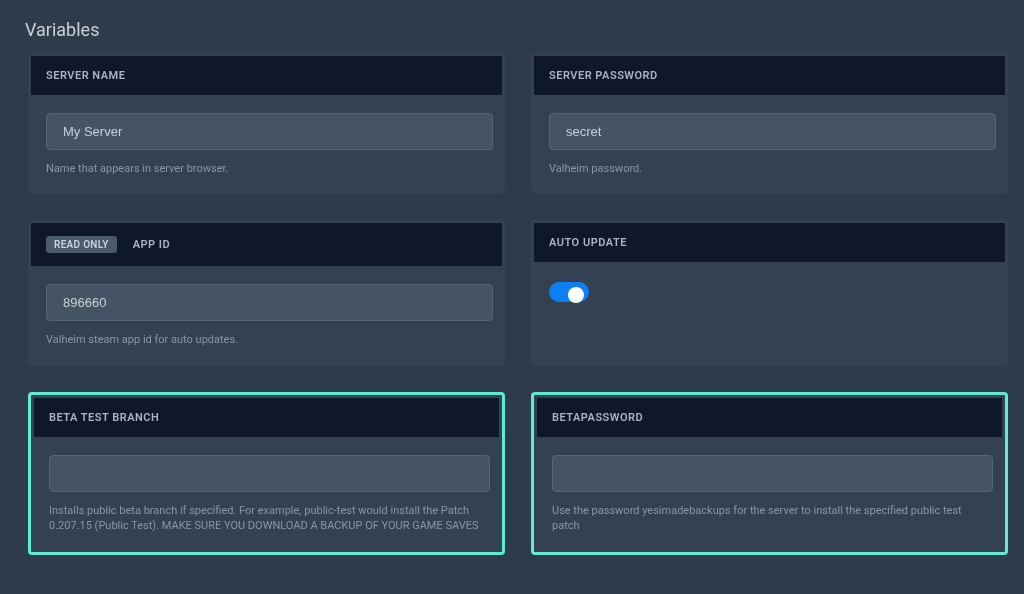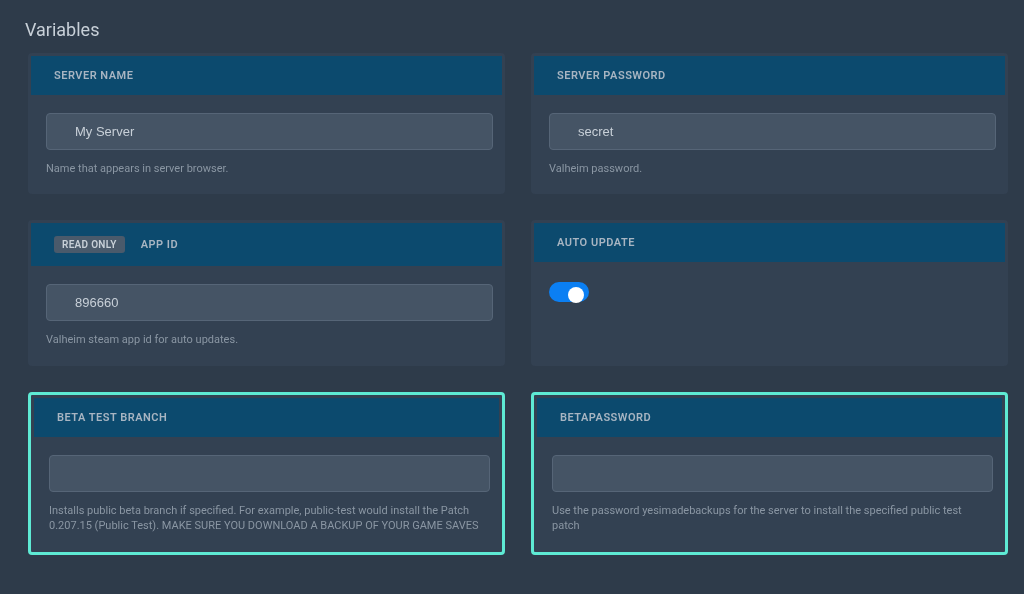--- a/index.html
+++ b/index.html
@@ -27,22 +27,22 @@
     }
     .variable-card {
       background-color: #334152;
       border-radius: 4px;
       padding: 0;
     }
     .variable-card.highlighted {
       border: 3px solid #5eead4;
     }
     .variable-header {
-      background-color: #0c4a6e;
-      padding: 10px 20px;
+      background-color: #0f172a;
+      padding: 10px 12px;
       display: flex;
       align-items: center;
       gap: 10px;
     }
     .variable-label {
       color: #a8b5c2;
       font-size: 11px;
       font-weight: 600;
       letter-spacing: 0.5px;
       text-transform: uppercase;
@@ -57,21 +57,21 @@
       letter-spacing: 0.3px;
     }
     .variable-body {
       padding: 12px;
     }
     .variable-input {
       width: 100%;
       background-color: #455465;
       border: 1px solid #566577;
       border-radius: 4px;
-      padding: 10px 28px;
+      padding: 10px 16px;
       color: #c8d0d8;
       font-size: 13px;
       outline: none;
     }
     .variable-input::placeholder {
       color: #8a96a3;
     }
     .variable-description {
       color: #8a96a3;
       font-size: 11px;

